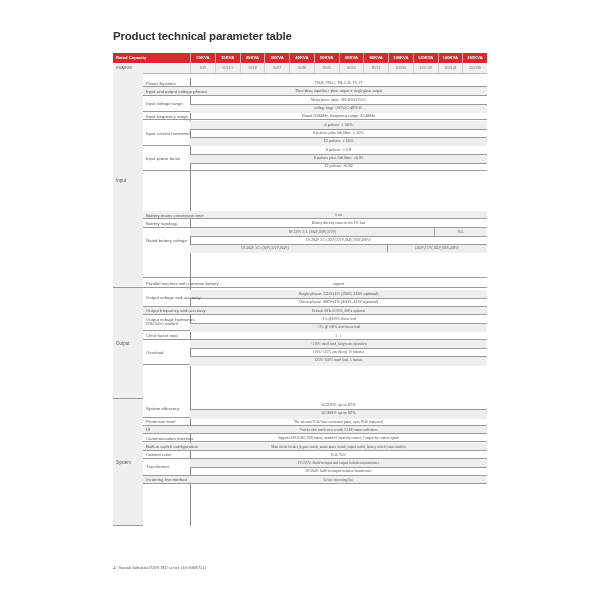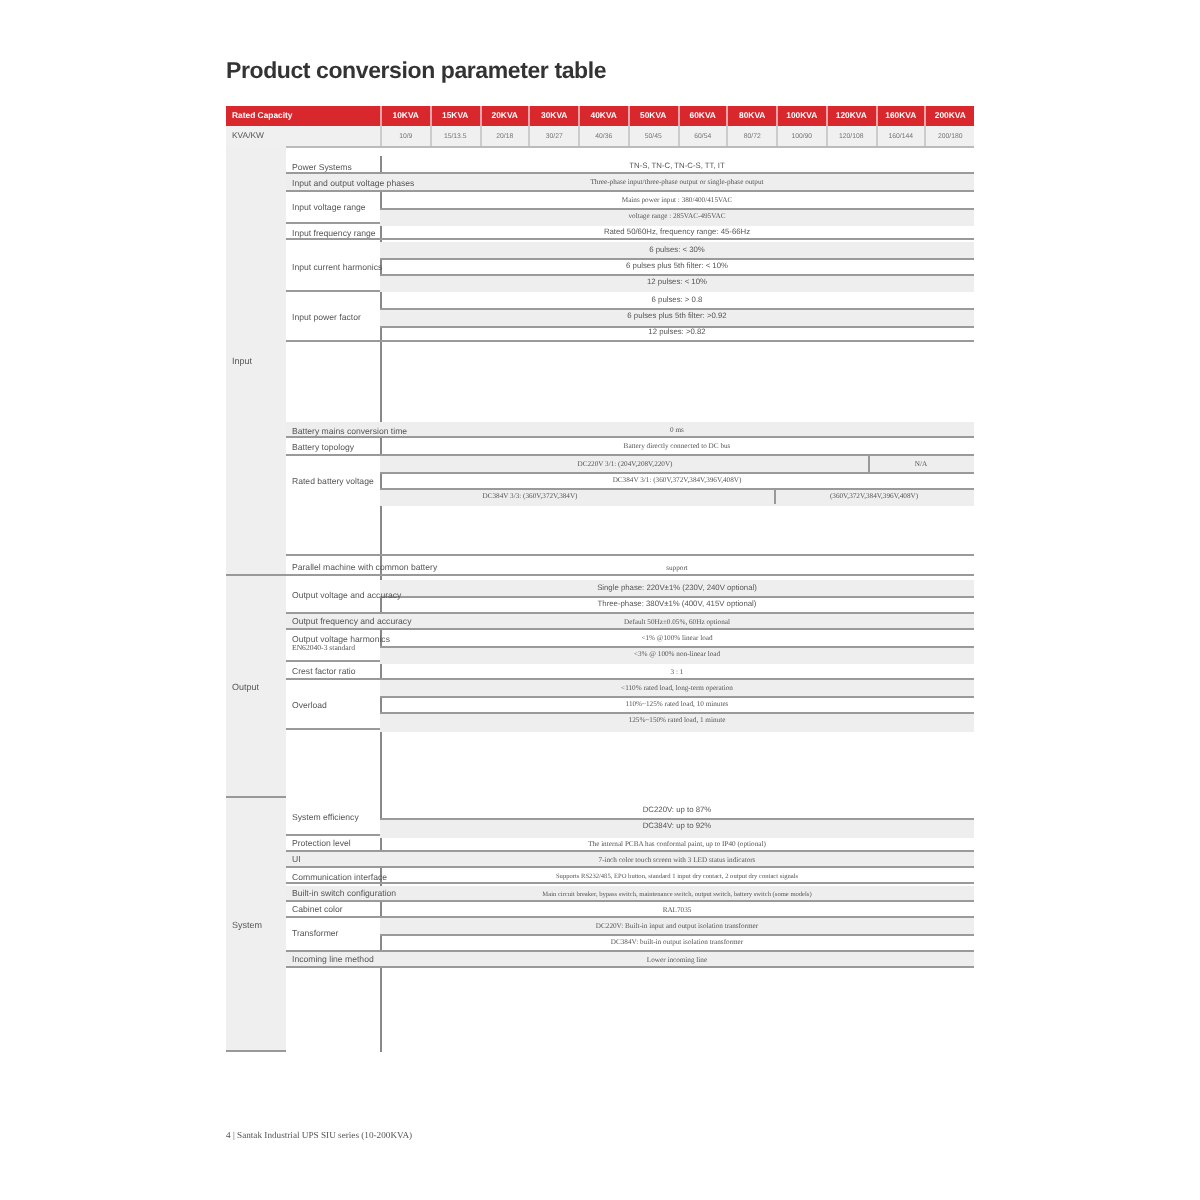--- a/index.html
+++ b/index.html
@@ -17,21 +17,21 @@
   .row.alt{background:#eeeeee;}
   .lbl{position:absolute;left:3px;font-size:4.3px;color:#555;white-space:nowrap;}
   .val{position:absolute;left:47px;right:0;font-size:3.9px;line-height:8px;text-align:center;color:#555;white-space:nowrap;}
   .val.serif{font-family:"Liberation Serif",serif;font-size:3.6px;}
   .split{position:absolute;top:0;bottom:0;border-left:0.6px solid #999;}
   .footer{position:absolute;left:113px;top:565px;font-size:4.6px;color:#555;font-family:"Liberation Serif",serif;}
 </style>
 </head>
 <body>
 
-<div class="title">Product conversion parameter table</div>
+<div class="title">Product technical parameter table</div>
 
 <div class="hdr">
   <div class="first">Rated Capacity</div>
   <div class="cap">10KVA</div>
   <div class="cap">15KVA</div>
   <div class="cap">20KVA</div>
   <div class="cap">30KVA</div>
   <div class="cap">40KVA</div>
   <div class="cap">50KVA</div>
   <div class="cap">60KVA</div>

